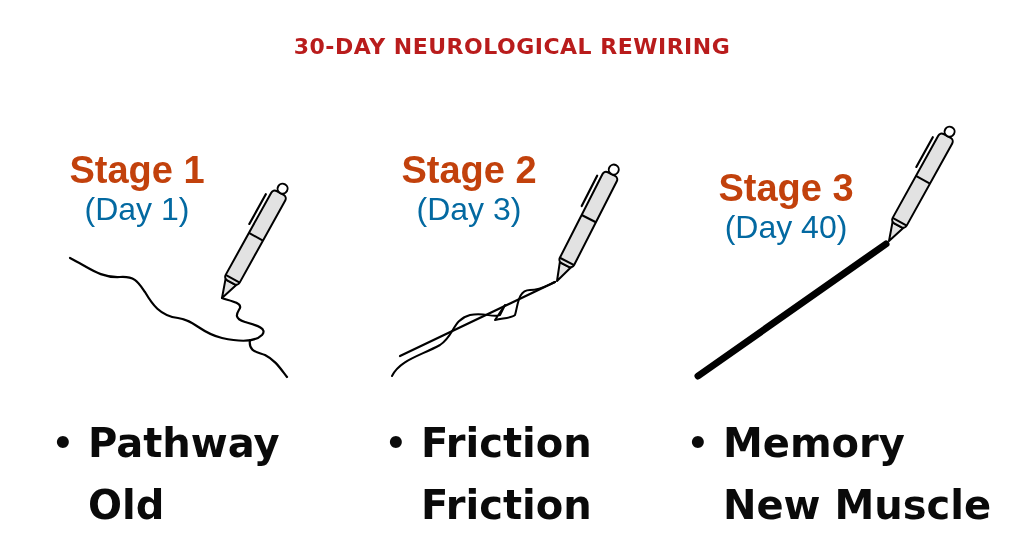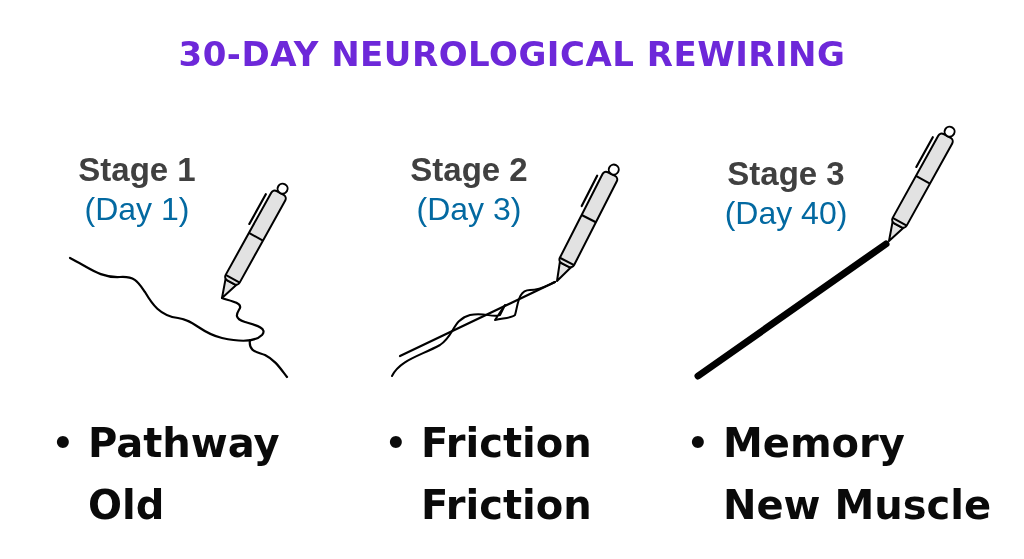--- a/index.html
+++ b/index.html
@@ -1,38 +1,38 @@
 <!DOCTYPE html>
 <html><head>
   <meta charset="utf-8">
   <style>
     html, body { margin: 0; padding: 0; background: #ffffff; }
     body { width: 1024px; height: 559px; position: relative; overflow: hidden; font-family: "Liberation Sans", sans-serif; color: #000; }
-    .title { position: absolute; left: 0; top: 34px; width: 1024px; text-align: center; font-family: "DejaVu Sans", sans-serif; font-weight: bold; font-size: 34px; letter-spacing: 0.5px; color: #6d28d9; }
+    .title { position: absolute; left: 0; top: 34px; width: 1024px; text-align: center; font-family: "DejaVu Sans", sans-serif; font-weight: bold; font-size: 22px; letter-spacing: 0.5px; color: #b91c1c; }
     .stage-head { position: absolute; text-align: center; width: 220px; }
-    .stage-name { font-family: "Liberation Sans", sans-serif; font-weight: bold; font-size: 33px; line-height: 38px; color: #404040; }
+    .stage-name { font-family: "Liberation Sans", sans-serif; font-weight: bold; font-size: 38px; line-height: 38px; color: #c2410c; }
     .stage-day { font-family: "Liberation Sans", sans-serif; font-size: 32px; line-height: 40px; color: #0369a1; }
     .art { position: absolute; left: 0; top: 0; width: 1024px; height: 559px; }
     .label { position: absolute; font-family: "DejaVu Sans", sans-serif; font-weight: bold; font-size: 40px; line-height: 62px; color: #0a0a0a; }
     .label .bullet { position: absolute; left: -36px; top: 0; font-size: 34px; }
   </style>
 </head>
 <body>
 
 <div class="title">30-DAY NEUROLOGICAL REWIRING</div>
 
 <div class="stage-head" style="left:27px; top:151px;">
   <div class="stage-name">Stage 1</div>
   <div class="stage-day">(Day 1)</div>
 </div>
 <div class="stage-head" style="left:359px; top:151px;">
   <div class="stage-name">Stage 2</div>
   <div class="stage-day">(Day 3)</div>
 </div>
-<div class="stage-head" style="left:676px; top:155px;">
+<div class="stage-head" style="left:676px; top:169px;">
   <div class="stage-name">Stage 3</div>
   <div class="stage-day">(Day 40)</div>
 </div>
 
 <svg class="art" viewBox="0 0 1024 559">
   <defs>
     <g id="pen">
 
       <path d="M0,0 L-6,-18 L6,-18 Z" fill="#e2e2e2" stroke="#000" stroke-width="2" stroke-linejoin="round"></path>
       <rect x="-8" y="-120" width="16" height="102" rx="4" fill="#e2e2e2" stroke="#000" stroke-width="2"></rect>

